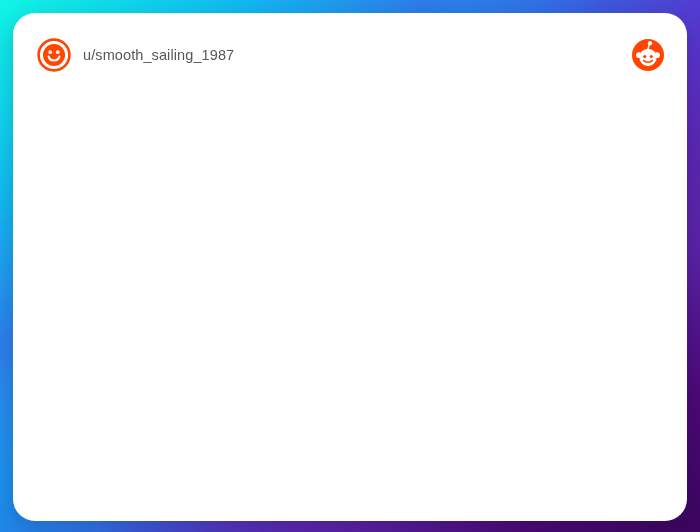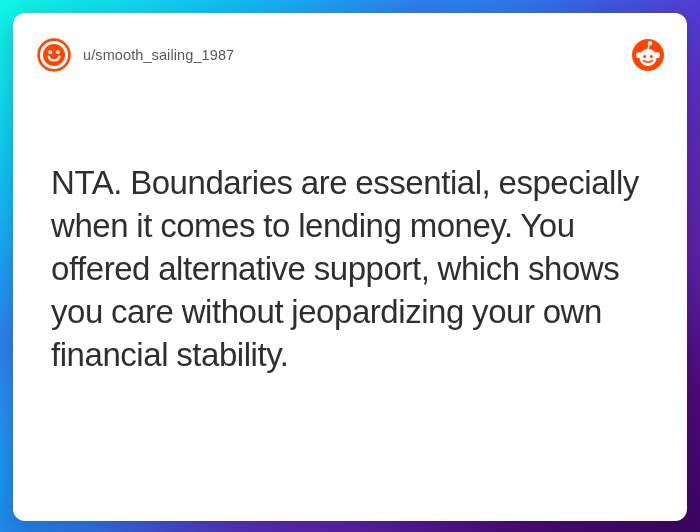--- a/index.html
+++ b/index.html
@@ -26,21 +26,21 @@
 
   
   #card {
     position: absolute;
     left: 13px;
     top: 13px;
     width: 674px;
     height: 508px;
     box-sizing: border-box;
     background: #ffffff;
-    border-radius: 12px;
+    border-radius: 22px;
     box-shadow: 0 6px 22px rgba(10, 10, 40, 0.18);
     overflow: hidden;
   }
 
   
   .card-header {
     position: absolute;
     left: 0;
     top: 0;
     right: 0;
@@ -128,19 +128,16 @@
         <circle cx="26.1" cy="17.1" r="2.9" fill="#FFFFFF"></circle>
         <path d="M17 11.2 L18.4 5.6" stroke="#FFFFFF" stroke-width="1.45" stroke-linecap="round" fill="none"></path>
         <circle cx="19.0" cy="5.2" r="2.15" fill="#FFFFFF"></circle>
         <circle cx="13.7" cy="18.6" r="1.55" fill="#FF4500"></circle>
         <circle cx="20.3" cy="18.6" r="1.55" fill="#FF4500"></circle>
         <path d="M12.7 22.6 a5.3 3.7 0 0 0 8.6 0" fill="none" stroke="#FF4500" stroke-width="1.5" stroke-linecap="round"></path>
       </svg>
 
     </div>
 
-    <div class="card-body">
-      <p class="post-text">NTA. Boundaries are essential, especially when it comes to lending money. You offered alternative support, which shows you care without jeopardizing your own financial stability.</p>
-    </div>
 
   </div>
 
 </div>
 
 </body></html>

